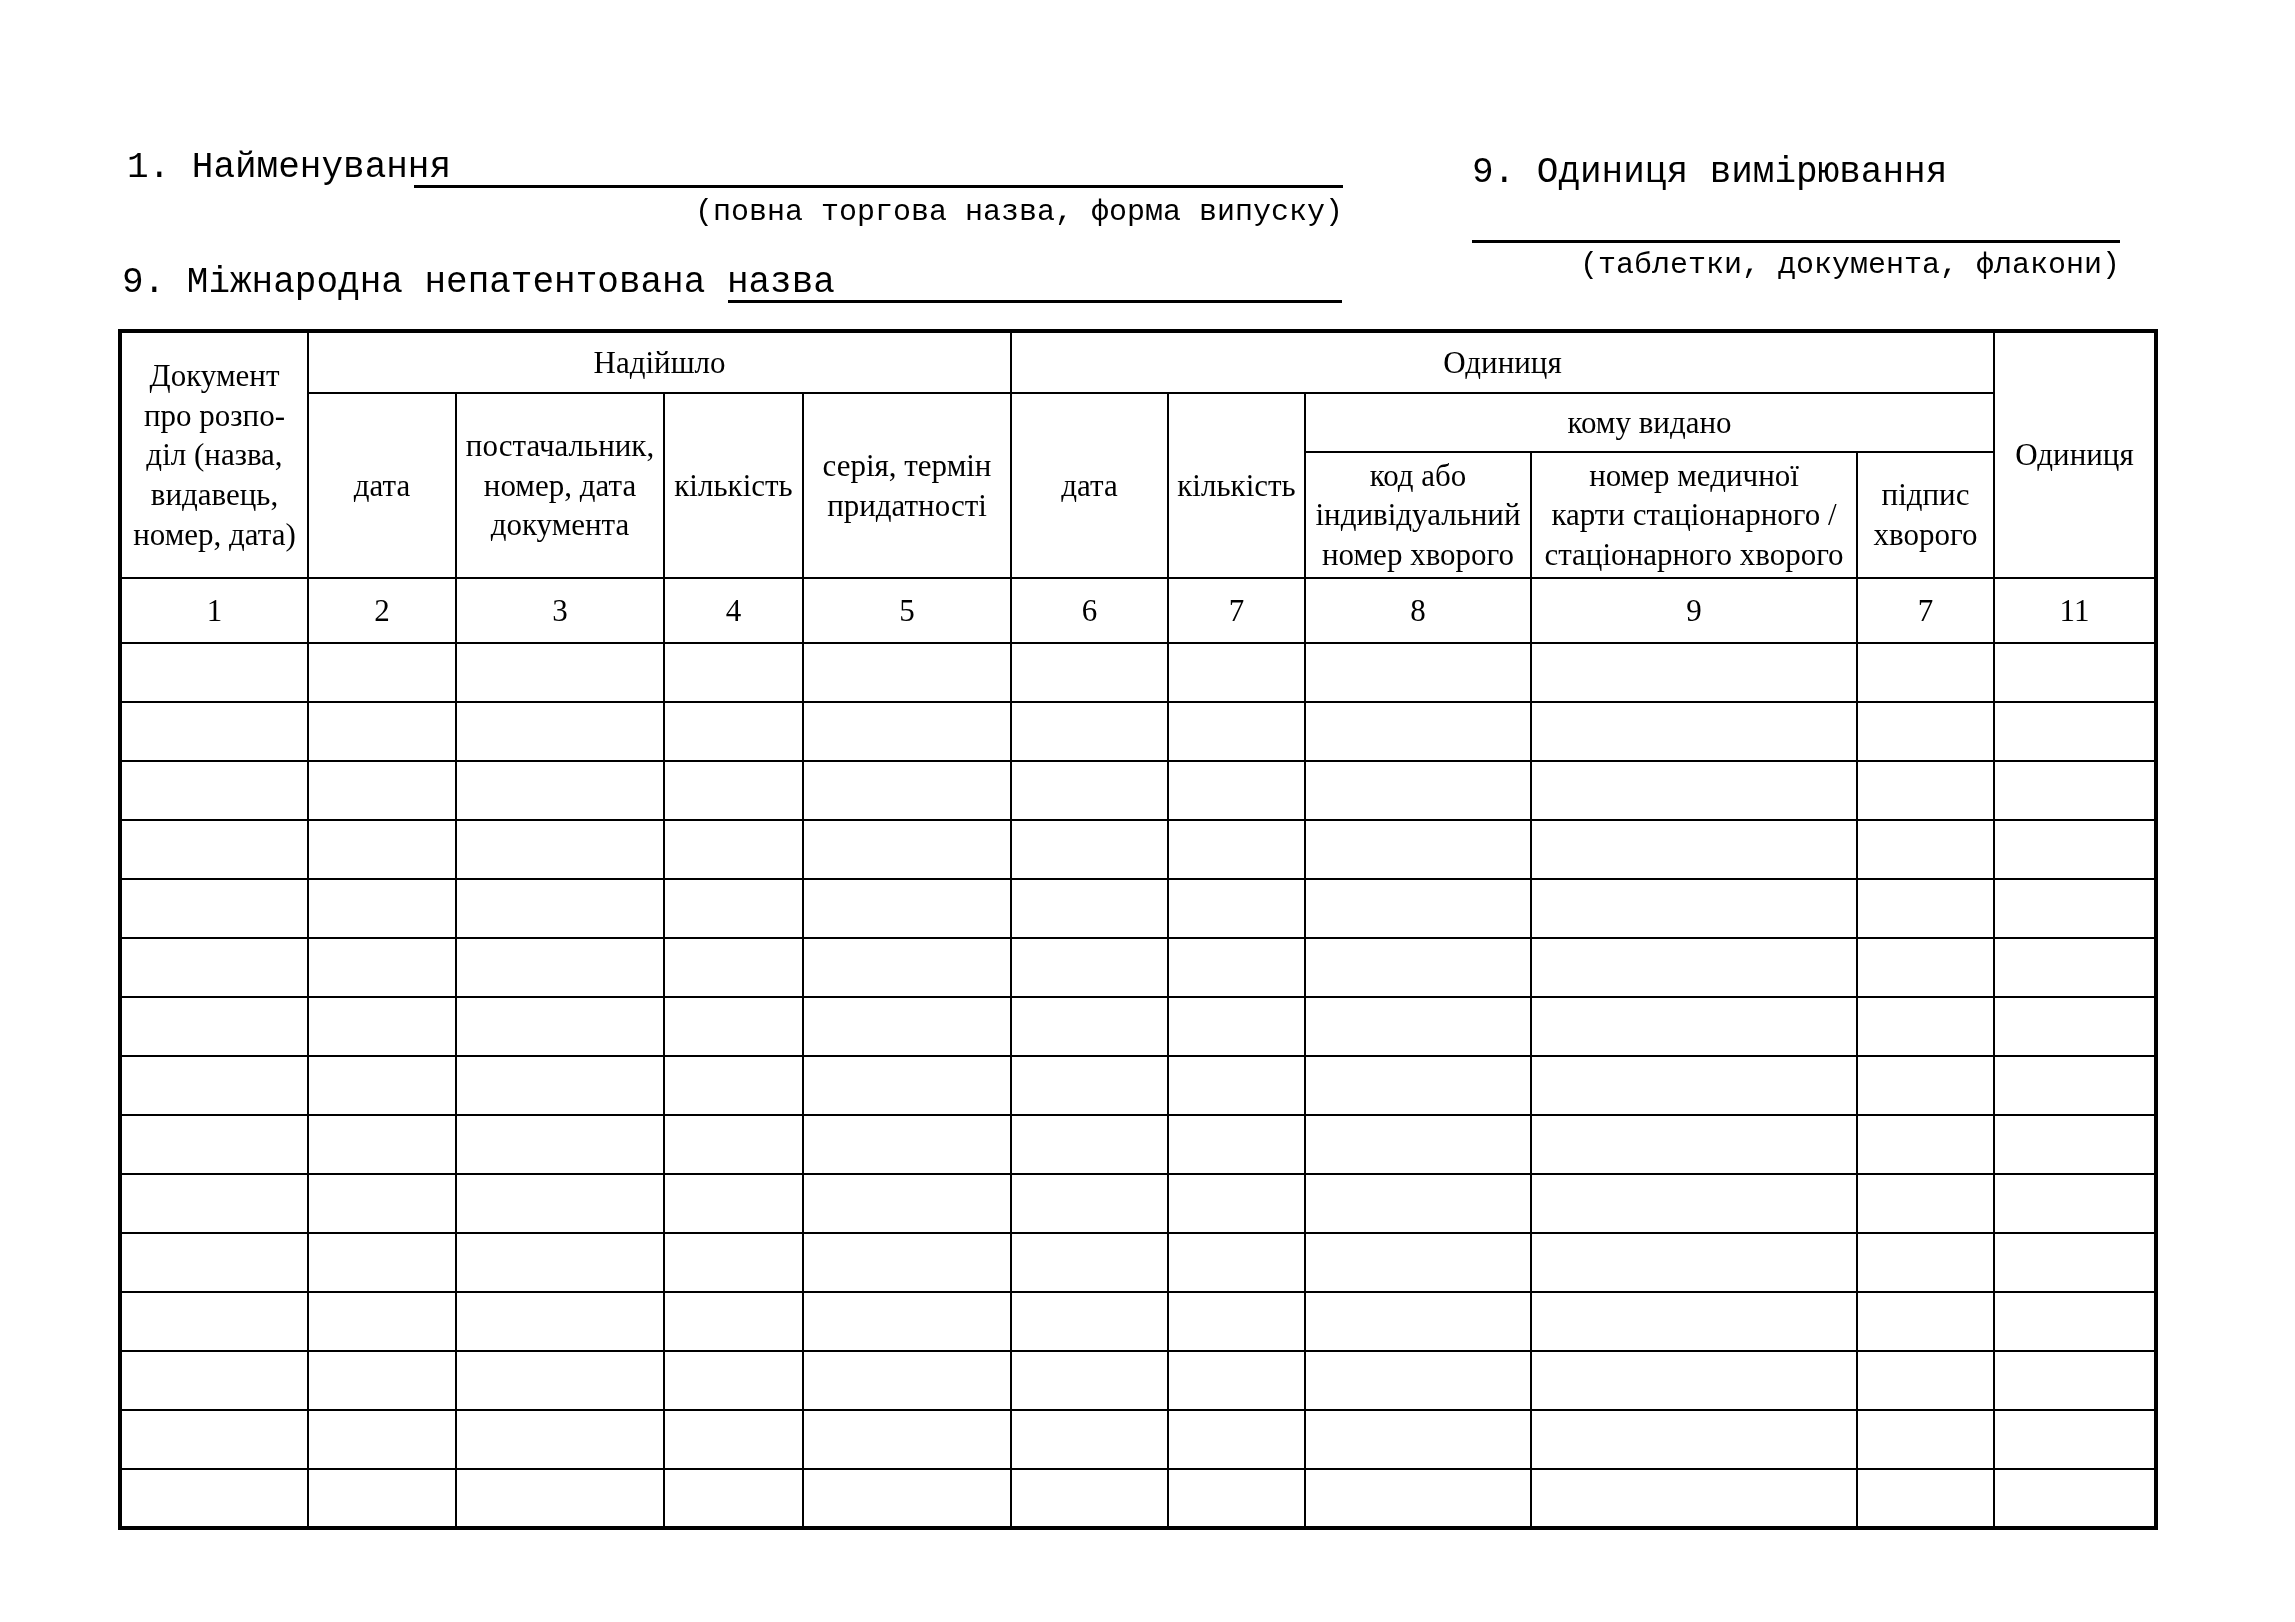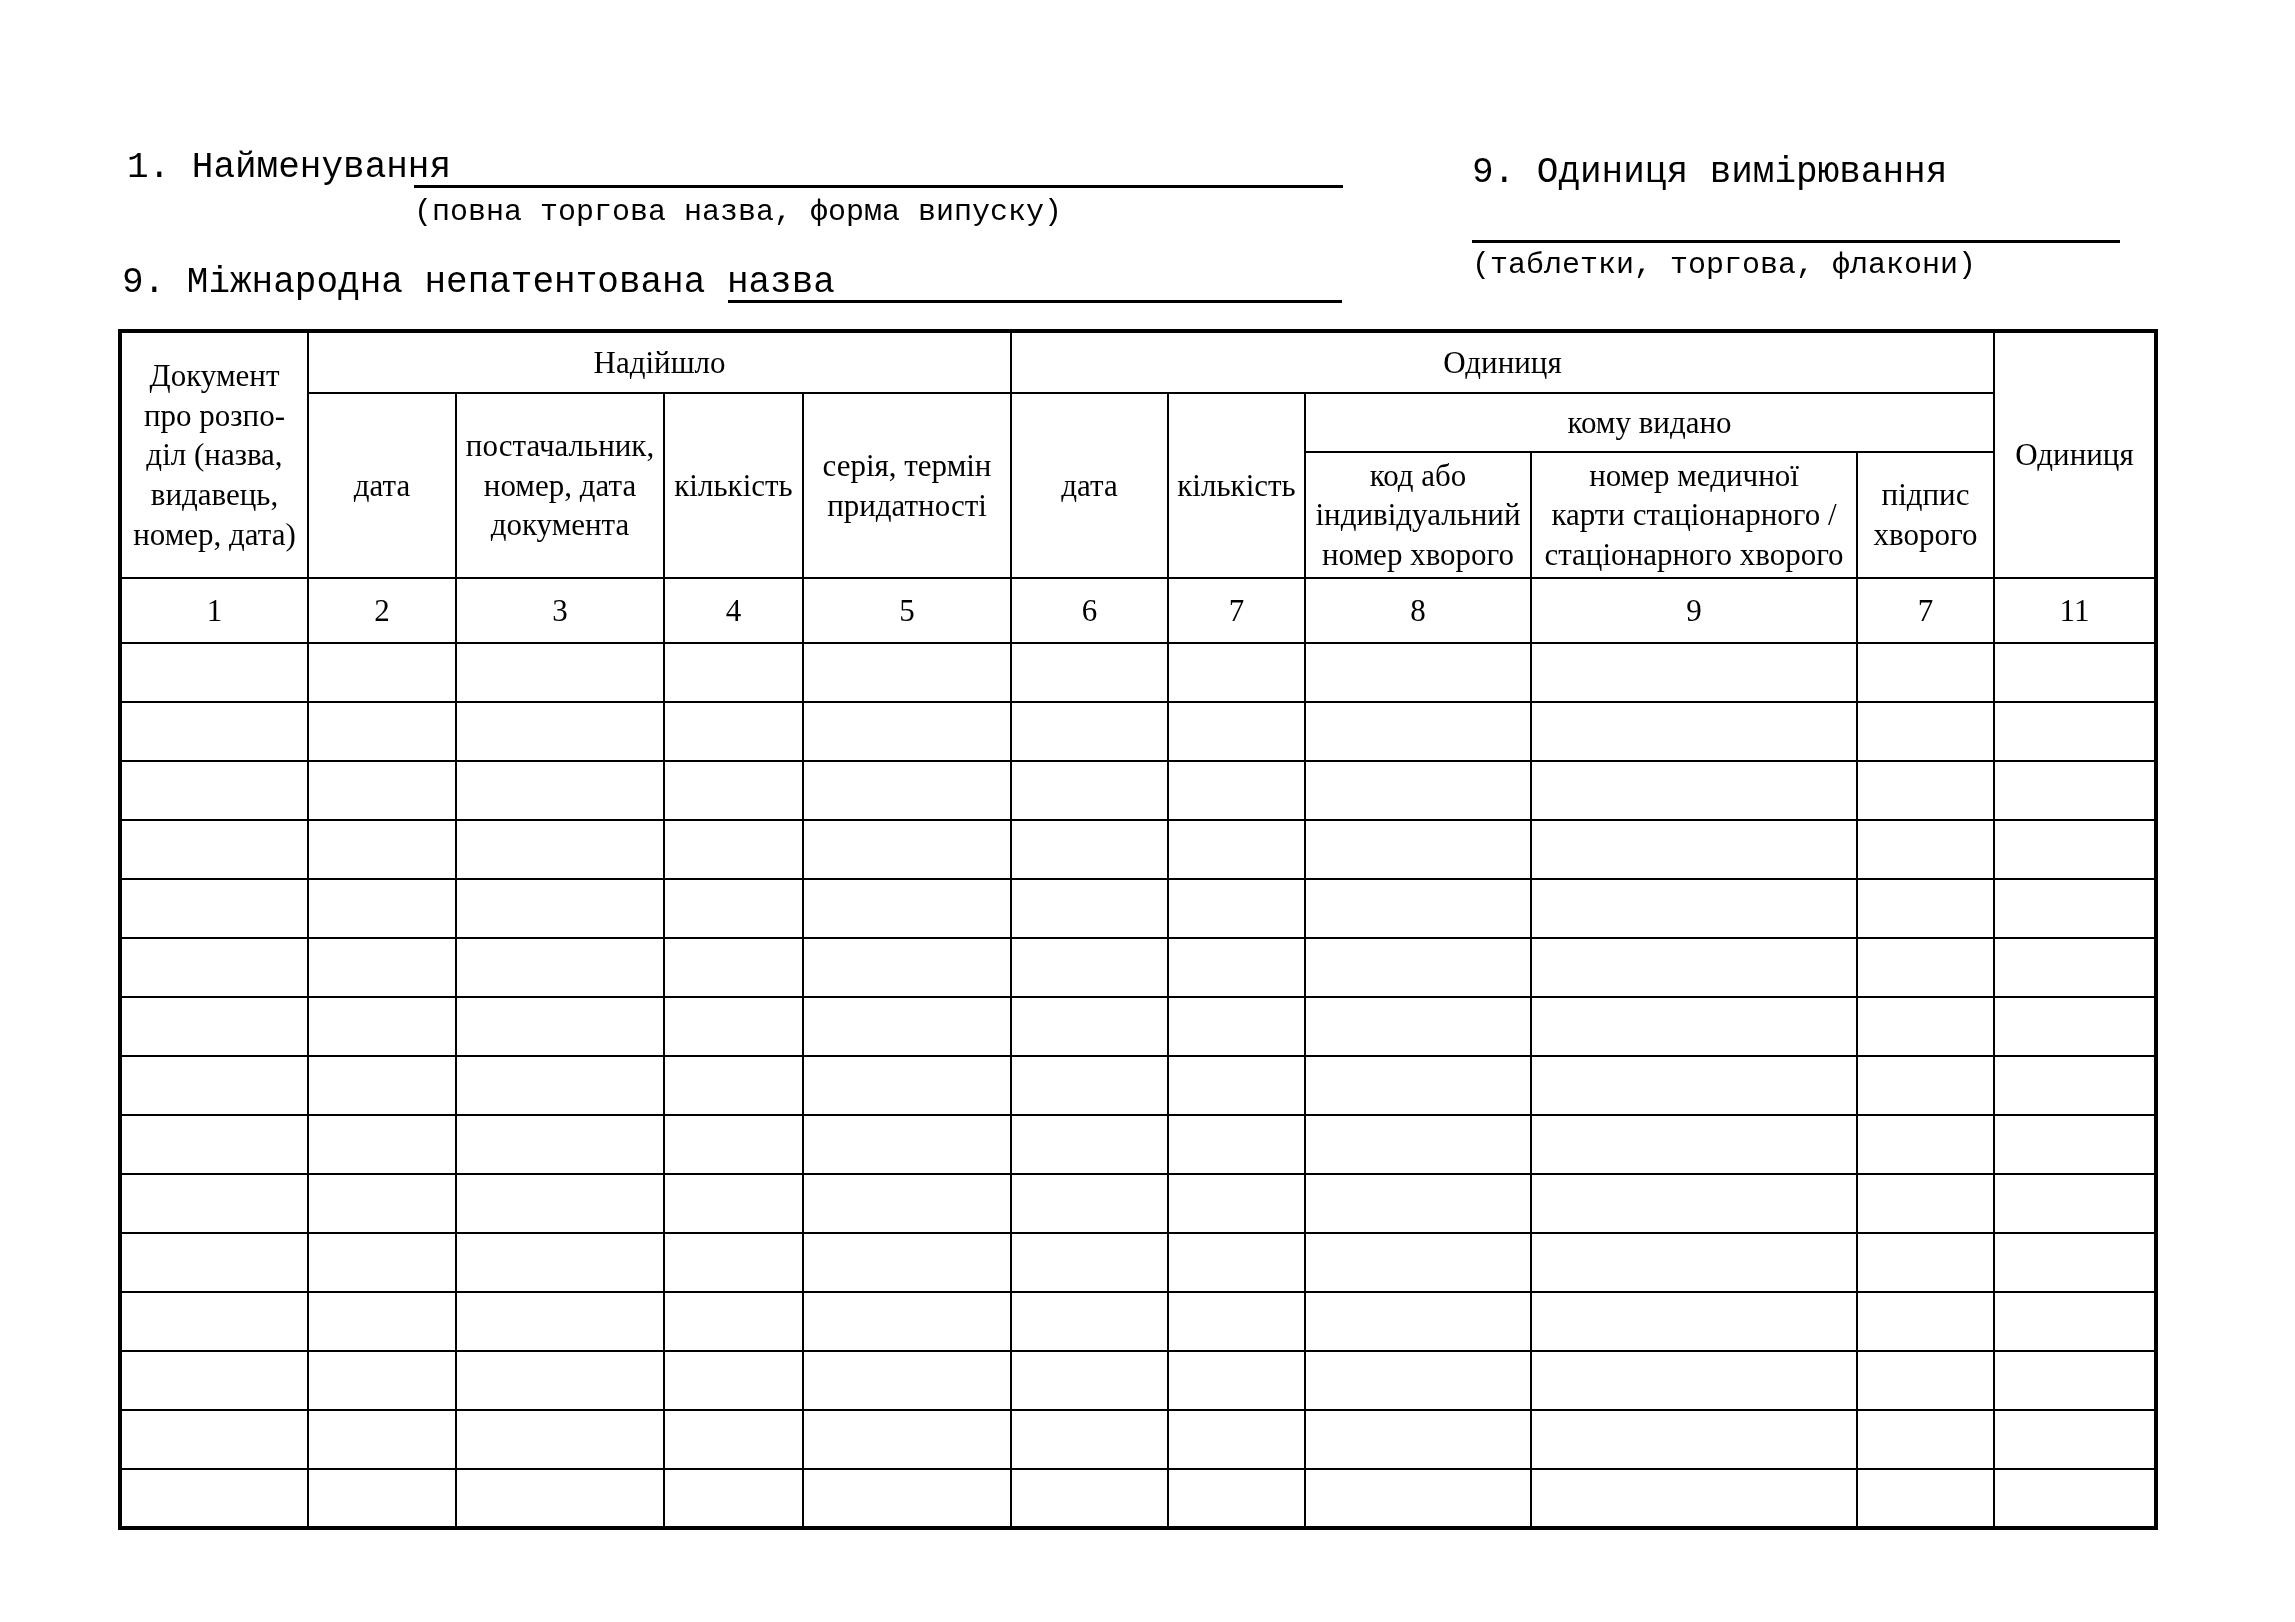--- a/index.html
+++ b/index.html
@@ -21,21 +21,21 @@
     font-size: 36px;
     line-height: 1.15;
     white-space: nowrap;
   }
   .blank-line {
     border-bottom: 3.3px solid #000000;
     height: 29px;
   }
   .field-caption {
     font-size: 30px;
-    text-align: left;
+    text-align: right;
     line-height: 1.1;
   }
 
   
   table.register {
     position: absolute;
     left: 118px;
     top: 329px;
     width: 2037px;
     border-collapse: collapse;
@@ -65,21 +65,21 @@
 
 <div class="abs field-label" style="left:127px; top:147px;">1. Найменування</div>
 <div class="abs blank-line" style="left:414px; top:156px; width:929px;"></div>
 <div class="abs field-caption" style="left:414px; top:196px; width:929px;">(повна торгова назва, форма випуску)</div>
 
 <div class="abs field-label" style="left:122px; top:262px;">9. Міжнародна непатентована назва</div>
 <div class="abs blank-line" style="left:728px; top:271px; width:614px;"></div>
 
 <div class="abs field-label" style="left:1472px; top:152px;">9. Одиниця вимірювання</div>
 <div class="abs blank-line" style="left:1472px; top:211px; width:648px;"></div>
-<div class="abs field-caption" style="left:1472px; top:249px; width:648px;">(таблетки, торгова, флакони)</div>
+<div class="abs field-caption" style="left:1472px; top:249px; width:648px;">(таблетки, документа, флакони)</div>
 
 <table class="register">
   <colgroup>
     <col style="width:188px">
       <col style="width:148px">
       <col style="width:208px">
     <col style="width:139px">
       <col style="width:208px">
       <col style="width:157px">
     <col style="width:137px">

